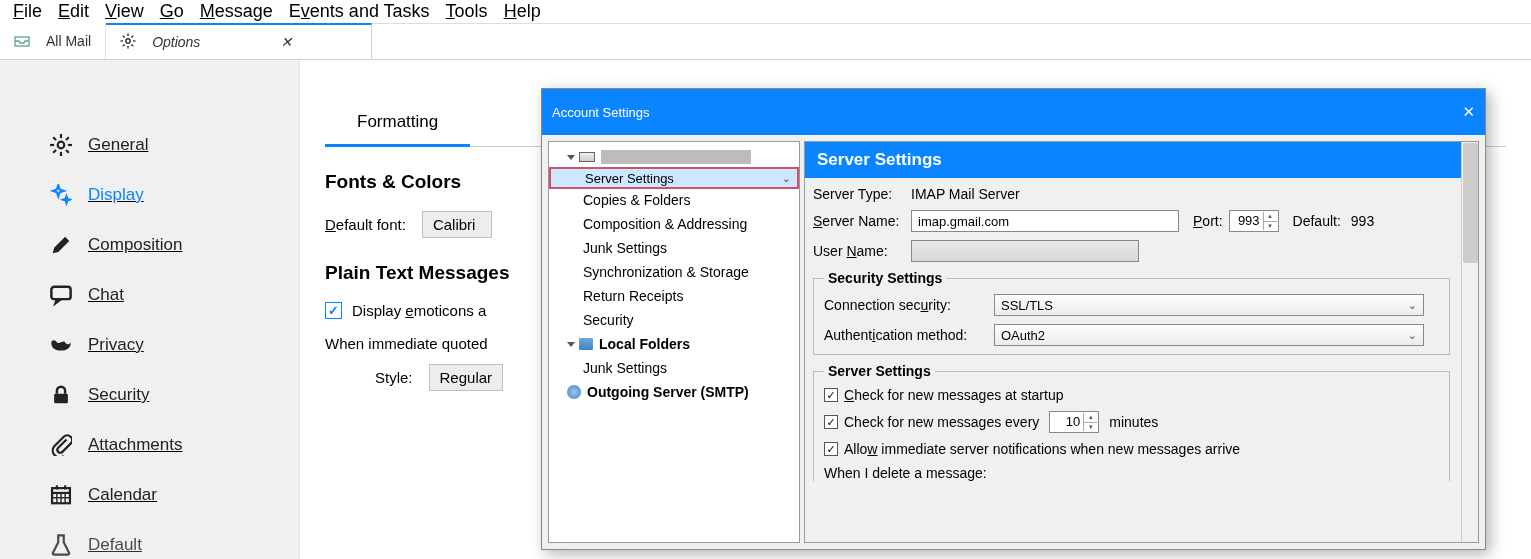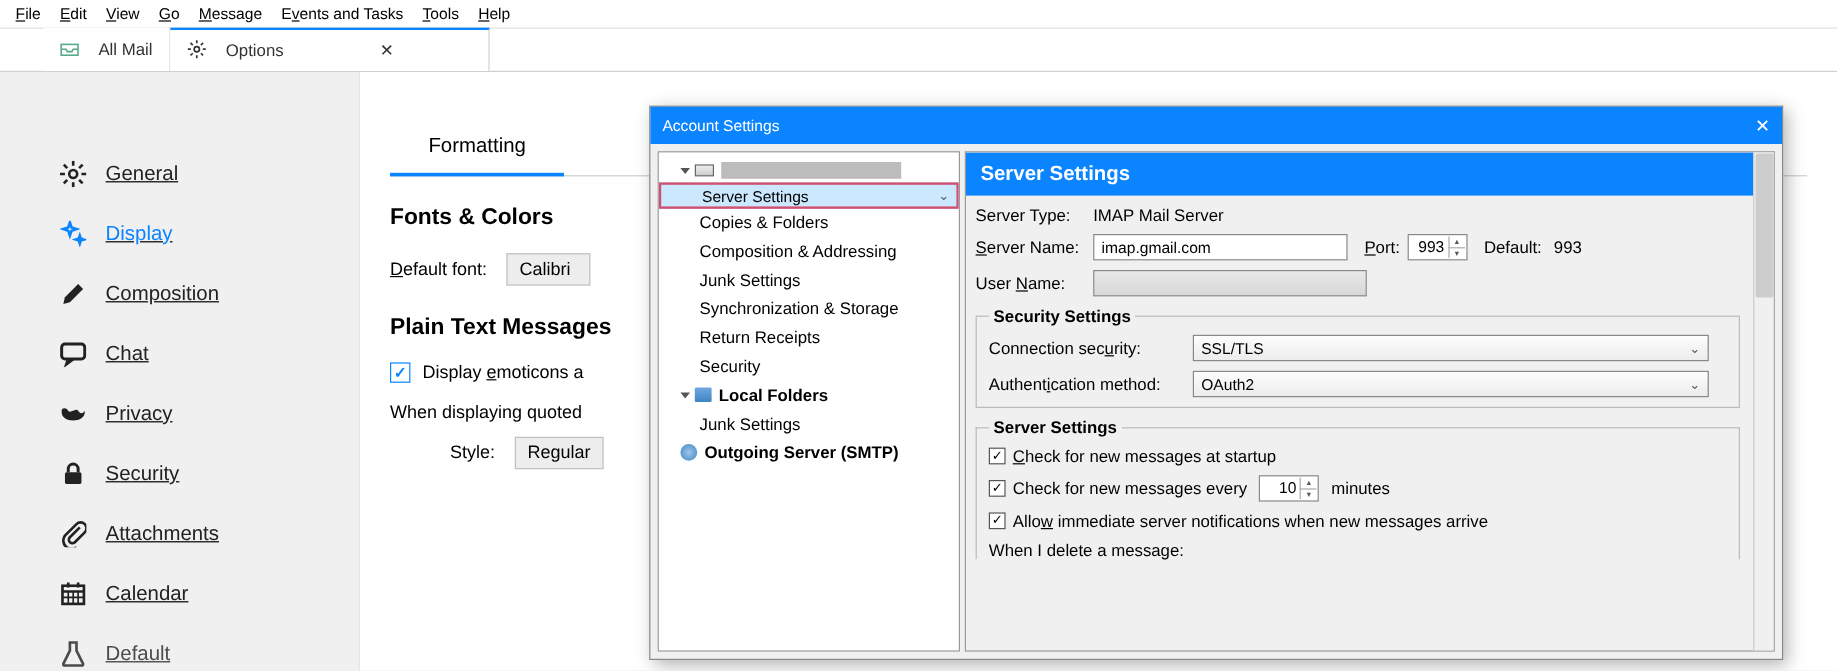--- a/index.html
+++ b/index.html
@@ -1,26 +1,26 @@
 <!DOCTYPE html>
 <html><head>
 <meta charset="utf-8">
 <style>
 * { box-sizing: border-box; margin: 0; padding: 0; font-family: "Segoe UI", Arial, sans-serif; }
 body { background: #e8e8e8; width: 1531px; height: 559px; overflow: hidden; position: relative; font-size: 14px; color: #000; }
 
 
 .menubar { height: 24px; background: #fff; display: flex; align-items: center; padding: 0 5px; border-bottom: 1px solid #ddd; }
-.menubar span { padding: 2px 8px; font-size: 13px; cursor: default; }
+.menubar span { padding: 2px 8px; font-size: 18px; cursor: default; }
 .menubar span u { text-decoration: underline; }
 
 
 .tabbar { height: 36px; background: #fff; display: flex; align-items: flex-end; border-bottom: 1px solid #d0d0d0; }
 .tab { display: flex; align-items: center; height: 36px; padding: 0 14px; font-size: 14px; color: #333; border-right: 1px solid #e0e0e0; position: relative; }
-.tab.inactive { background: #fff; margin-left: 36px; }
+.tab.inactive { background: #fff; }
 .tab.active { background: #fff; border-top: 2px solid #0a84ff; border-right: 1px solid #d0d0d0; }
 .tab svg, .tab .icon-svg { margin-right: 8px; }
 .tab .close { margin-left: 80px; font-size: 14px; color: #333; }
 
 
 .options-body { position: absolute; top: 60px; left: 0; right: 0; bottom: 0; display: flex; background: #f0f0f0; }
 .sidebar { width: 300px; padding: 60px 15px 0 30px; background: #f0f0f0; border-right: 1px solid #e5e5e5; text-decoration: underline;}
 .sidebar-item { display: flex; align-items: center; height: 50px; padding: 0 20px; font-size: 17px; color: #222; border-radius: 2px; }
 .sidebar-item .icon-svg { width: 22px; height: 22px; margin-right: 16px; display: flex; align-items: center; justify-content: center; }
 .sidebar-item.selected { color: #0a84ff; }
@@ -33,21 +33,21 @@
 .row { display: flex; align-items: center; margin-bottom: 12px; }
 .label { font-size: 15px; margin-right: 16px; }
 .combo { display:inline-flex; align-items:center; background: #ededed; border:1px solid #c0c0c0; padding: 4px 10px; font-size:15px; min-width:70px; position: relative;}
 .combo::after { content: ""; }
 .chk { width: 17px; height: 17px; border: 1px solid #0a84ff; margin-right: 10px; display: inline-flex; align-items: center; justify-content: center; background:#fff;}
 .chk.checked::after { content: "✓"; color: #0a84ff; font-size: 13px; font-weight: bold; line-height: 1;}
 .options-content-inner { padding-left: 25px; }
 
 
 .modal { position: absolute; top: 88px; left: 541px; width: 945px; height: 462px; background: #f0f0f0; border: 1px solid #888; box-shadow: 4px 4px 14px rgba(0,0,0,.3); display:flex; flex-direction:column; }
-.modal-title { height: 31px; background: #0a84ff; color: #fff; display: flex; align-items: center; justify-content: space-between; padding: 0 10px; font-size: 13px; }
+.modal-title { height: 46px; background: #0a84ff; color: #fff; display: flex; align-items: center; justify-content: space-between; padding: 0 10px; font-size: 13px; }
 .modal-title .x { font-size: 15px; }
 .modal-body { flex:1; display:flex; overflow:hidden; }
 .tree { width:252px; border:1px solid #999; margin: 6px 4px 6px 6px; background:#fff; font-size:14px; padding-top:4px; overflow:hidden;}
 .tree-row { padding: 4px 8px 4px 18px; white-space: nowrap; display:flex; align-items:center;}
 .tree-row.child { padding-left: 34px; }
 .tree-row.sel { background: #cce8ff; border: 2px solid #d05070; margin: -1px 0; }
 .tree-row.bold { font-weight: 700; }
 .tree-twisty { display:inline-block; width:0;height:0;border-left:4px solid transparent;border-right:4px solid transparent;border-top:5px solid #555; margin-right:4px;}
 .tree-mail-icon { width:16px;height:10px; border:1px solid #666; margin-right:6px; background: linear-gradient(#eee,#ccc); position:relative;}
 .tree-folder-icon { width:14px;height:12px;background:linear-gradient(#6fa8dc,#3d85c6);margin-right:6px;border-radius:1px;}
@@ -91,21 +91,21 @@
 <div class="tabbar">
   <div class="tab inactive">
     <span class="icon-svg">
       <svg width="16" height="16" viewBox="0 0 16 16">
           <rect x="1" y="5" width="14" height="9" fill="none" stroke="#5a8" stroke-width="1.3"></rect>
           <path d="M1 9h4l1 2h4l1-2h4" fill="none" stroke="#5a8" stroke-width="1.3"></path>
         </svg>
     </span>
     <span>All Mail</span>
   </div>
-  <div class="tab active" style="width:266px;">
+  <div class="tab active" style="width:266px;font-style:italic;">
     <span class="icon-svg">
       <svg width="16" height="16" viewBox="0 0 16 16">
           <circle cx="8" cy="8" r="2.2" fill="none" stroke="#333" stroke-width="1.4"></circle>
           <g stroke="#333" stroke-width="1.4">
             <line x1="8" y1="0.5" x2="8" y2="3"></line>
             <line x1="8" y1="13" x2="8" y2="15.5"></line>
             <line x1="0.5" y1="8" x2="3" y2="8"></line>
             <line x1="13" y1="8" x2="15.5" y2="8"></line>
             <line x1="2.8" y1="2.8" x2="4.6" y2="4.6"></line>
             <line x1="11.4" y1="11.4" x2="13.2" y2="13.2"></line>
@@ -226,21 +226,21 @@
       <span class="label"><u>D</u>efault font:</span>
       <div class="combo">Calibri</div>
     </div>
 
     <h2 class="sec">Plain Text Messages</h2>
     <div class="row">
       <span class="chk checked"></span>
       <span class="label">Display <u>e</u>moticons a</span>
     </div>
     <div class="row" style="margin-top:16px;">
-      <span class="label">When displaying quoted</span>
+      <span class="label">When immediate quoted</span>
     </div>
     <div class="row" style="padding-left:50px;">
       <span class="label">Style:</span>
       <div class="combo">Regular</div>
     </div>
     </div>
   </div>
 </div>
 
 <div class="modal">
@@ -277,21 +277,21 @@
     <div class="panel">
       <div class="panel-inner">
         <div class="panel-header">Server Settings</div>
         <div class="panel-content">
           <div class="frow">
             <span class="flabel">Server Type:</span>
             <span>IMAP Mail Server</span>
           </div>
           <div class="frow">
             <span class="flabel"><u>S</u>erver Name:</span>
-            <input class="finput" style="width: 212px;" value="imap.gmail.com">
+            <input class="finput" style="width: 268px;" value="imap.gmail.com">
             <span style="margin-left:14px;"><u>P</u>ort:</span>
             <div class="finput spin" style="margin-left:6px;position:relative;">
               <span>993</span>
               <div class="spinbtns">
                   <div>▴</div>
                   <div>▾</div>
                 </div>
             </div>
             <span style="margin-left:14px;">Default:</span>
             <span style="margin-left:10px;">993</span>

